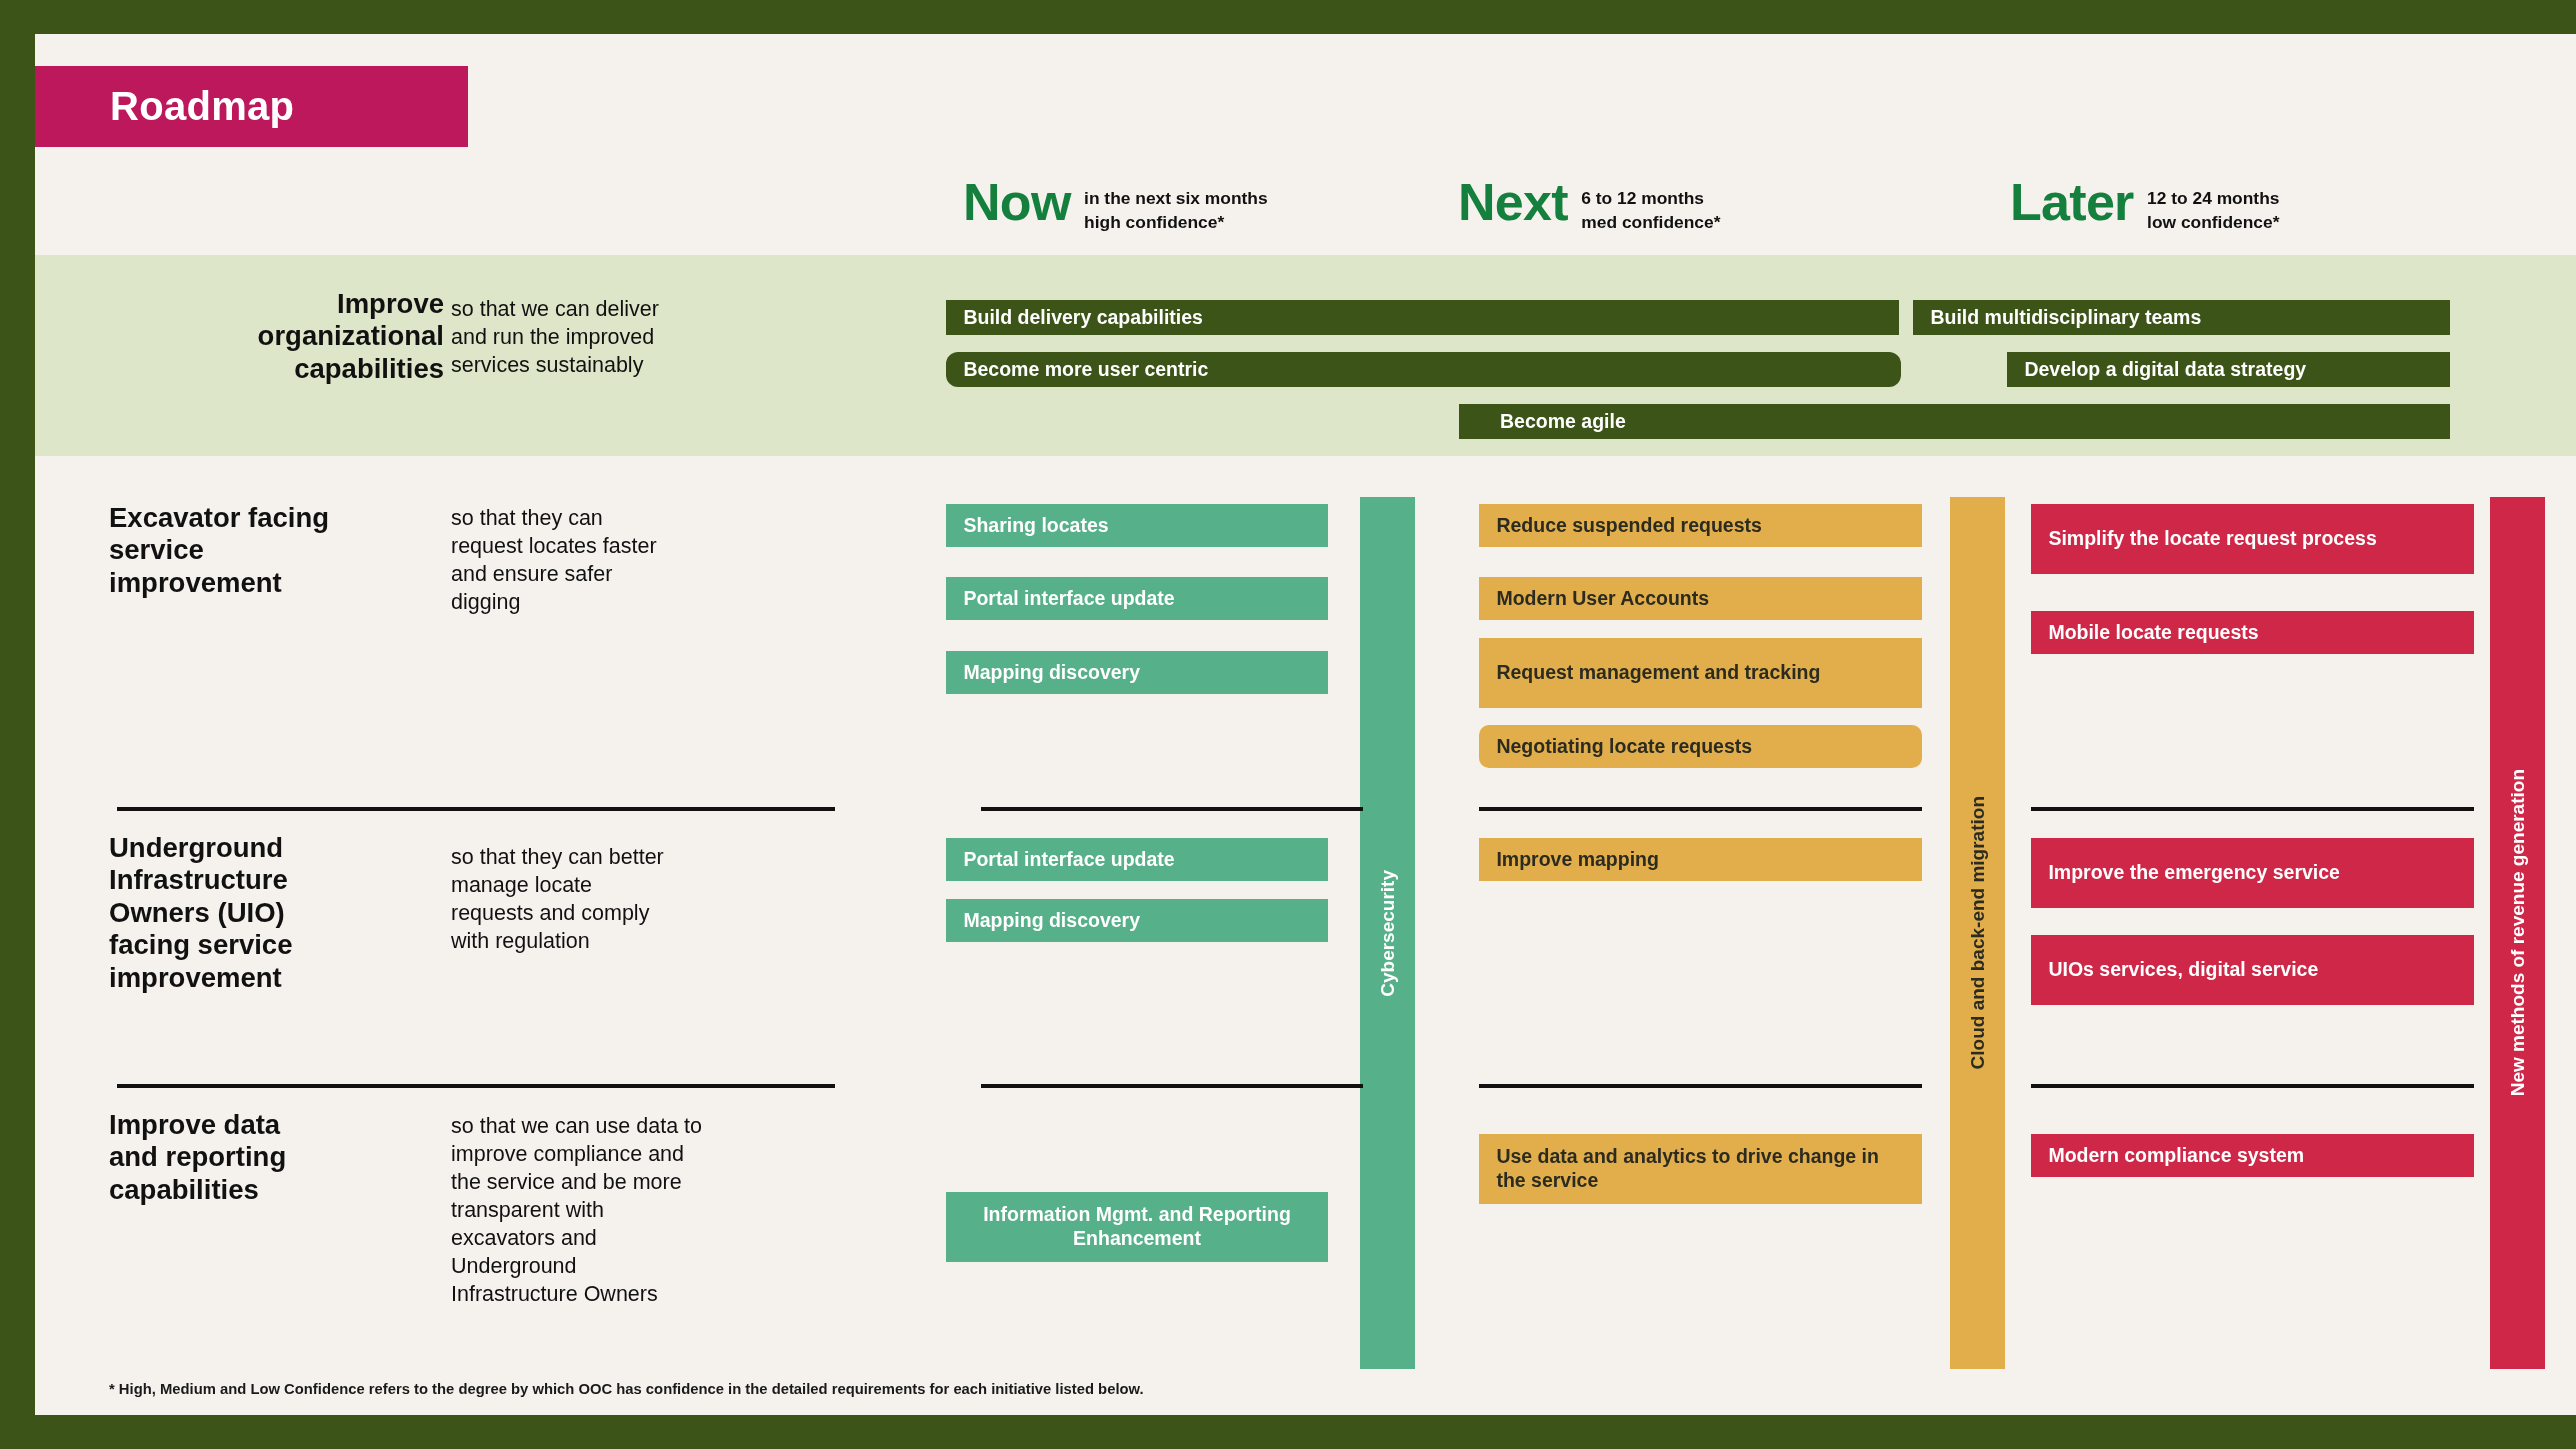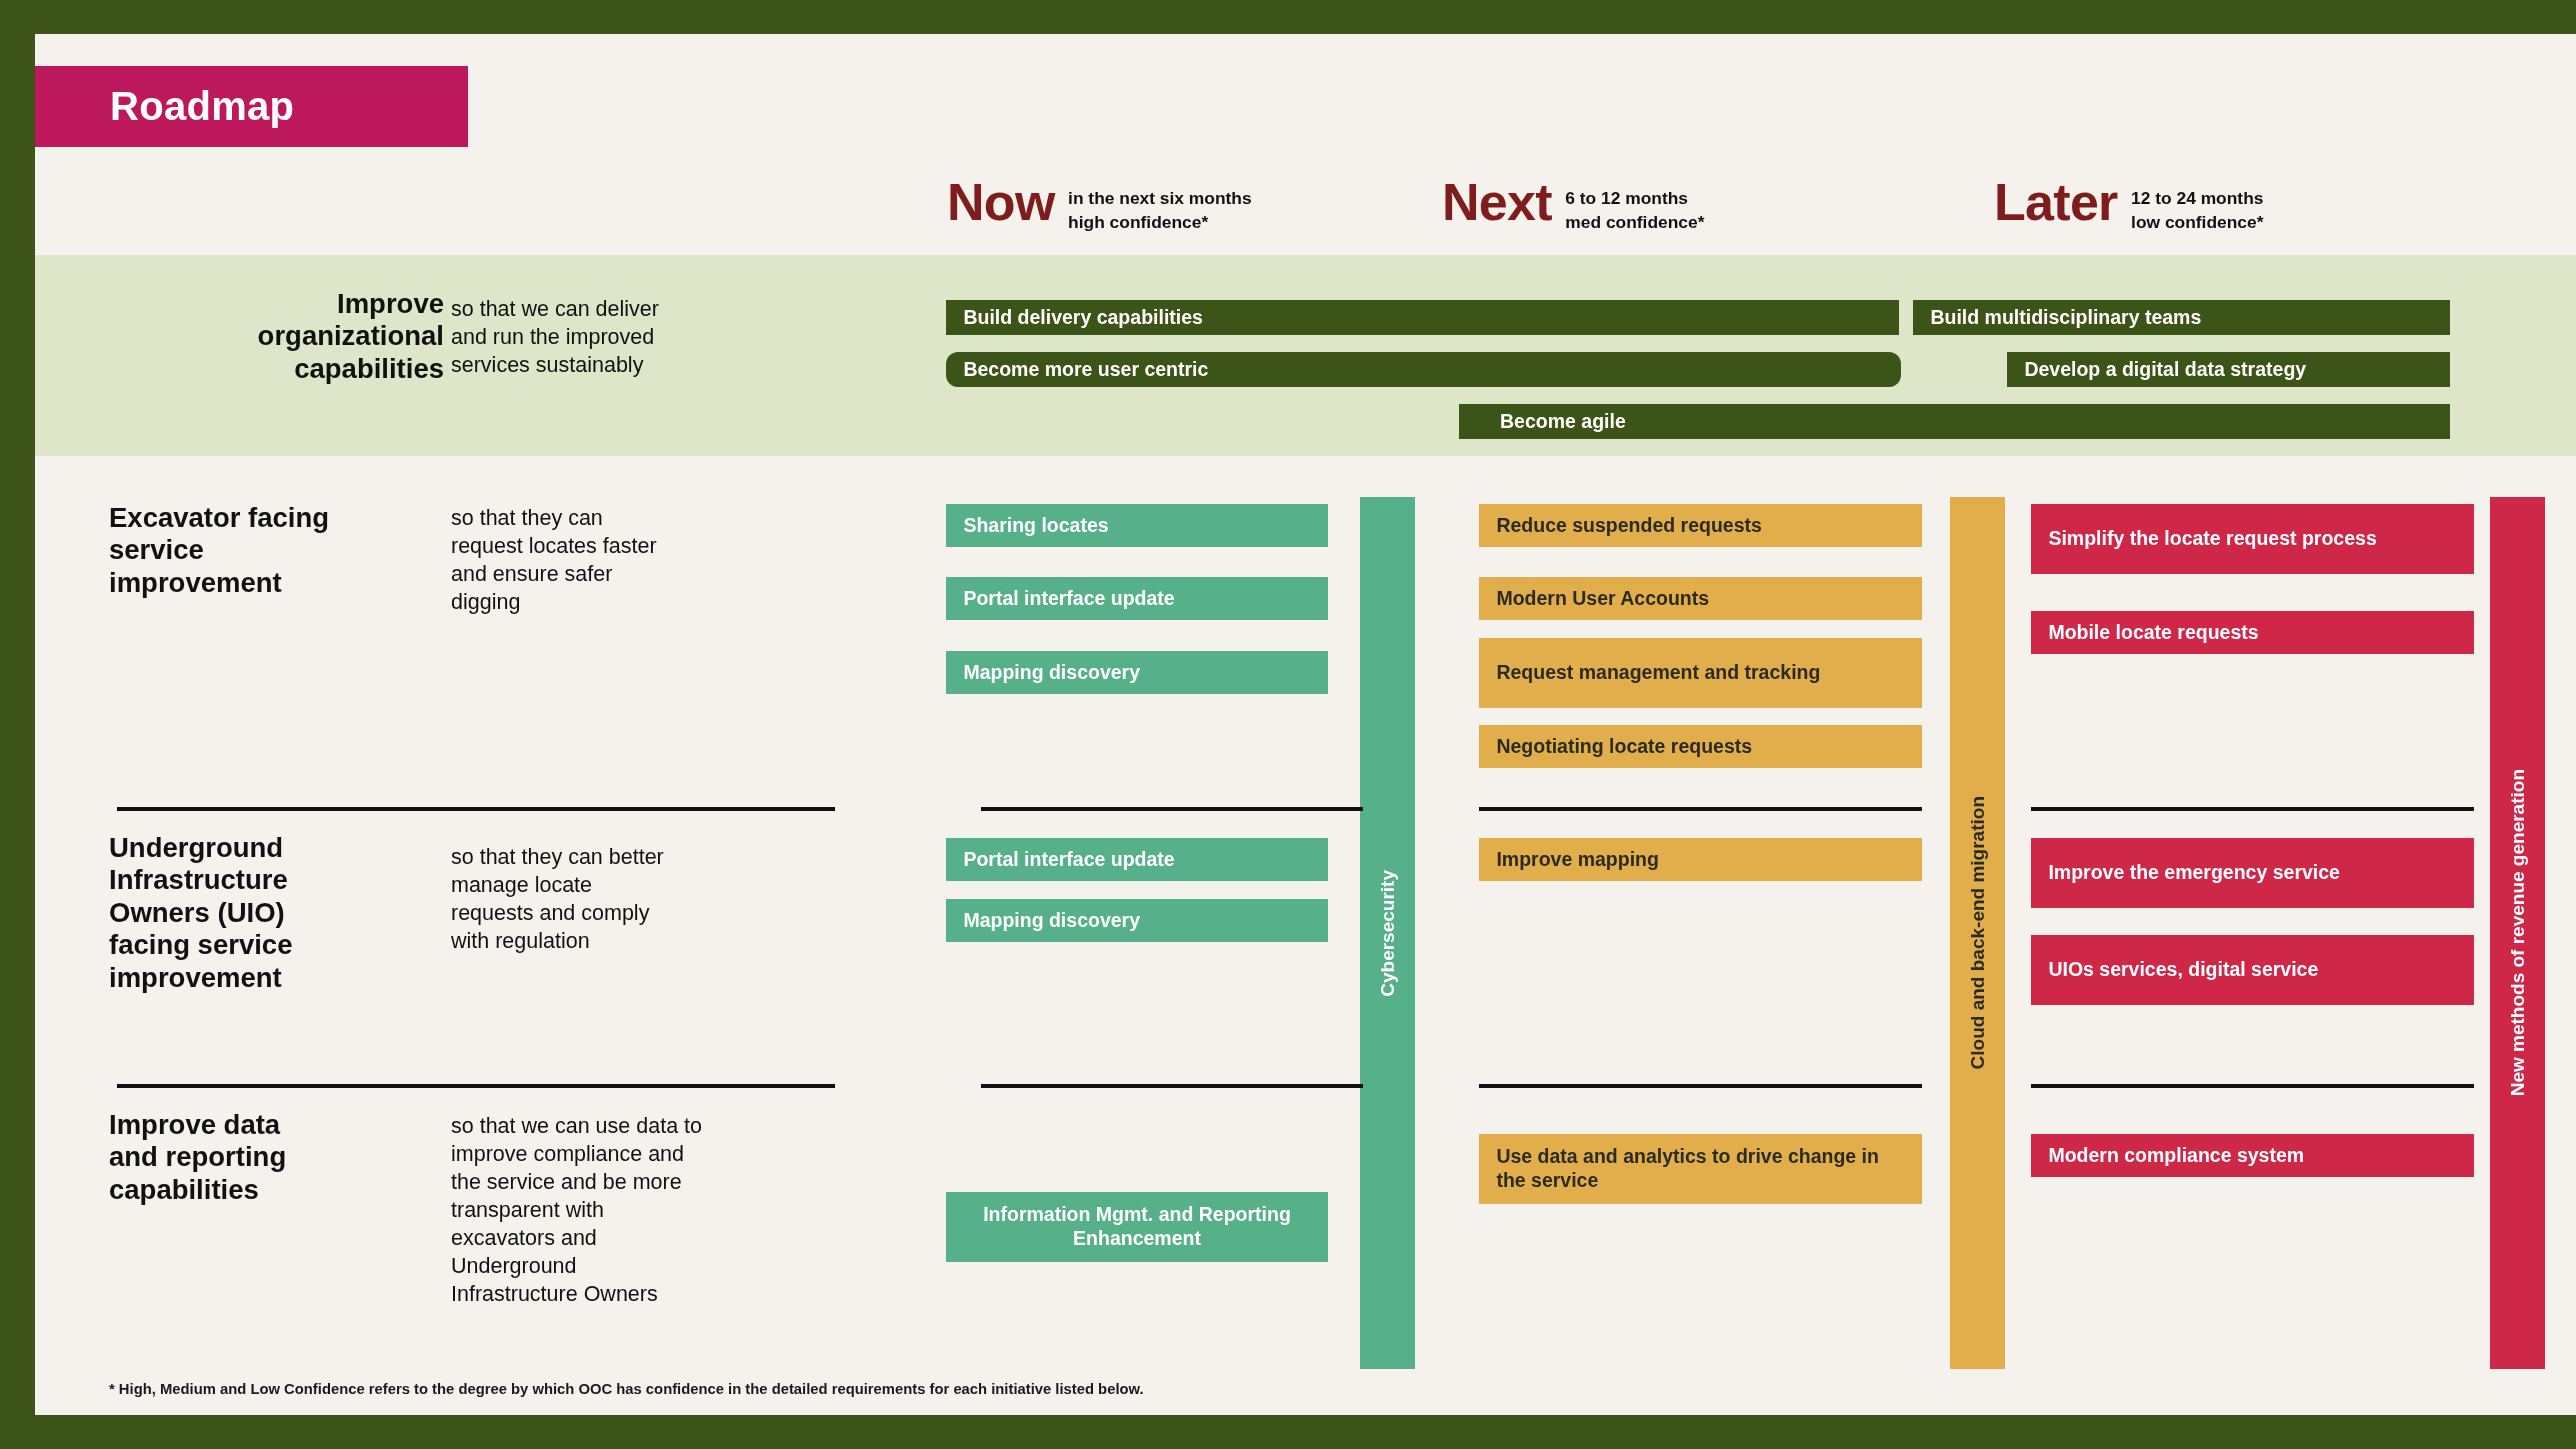--- a/index.html
+++ b/index.html
@@ -37,23 +37,24 @@
   
   .col-head {
     position:absolute;
     top:144px;
     display:flex;
     align-items:flex-start;
   }
   .col-head .big {
     font-size:52px;
     font-weight:700;
-    color:#7f1d1d;
+    color:#15803d;
     line-height:0.95;
     letter-spacing:-0.7px;
+    margin-left:16px;
   }
   .col-head .sub {
     font-size:17.4px;
     font-weight:600;
     color:#111;
     line-height:1.35;
     margin-left:13.4px;
     margin-top:9.4px;
     white-space:pre-line;
   }
@@ -194,21 +195,21 @@
 and ensure safer
 digging</div>
 
   <div class="bar green" style="left:911px; top:470px; width:382px; height:43px;">Sharing locates</div>
   <div class="bar green" style="left:911px; top:543px; width:382px; height:43px;">Portal interface update</div>
   <div class="bar green" style="left:911px; top:617px; width:382px; height:43px;">Mapping discovery</div>
 
   <div class="bar amber" style="left:1444px; top:470px; width:443px; height:43px;">Reduce suspended requests</div>
   <div class="bar amber" style="left:1444px; top:543px; width:443px; height:43px;">Modern User Accounts</div>
   <div class="bar amber" style="left:1444px; top:604px; width:443px; height:70px;">Request management and tracking</div>
-  <div class="bar amber" style="left:1444px; top:691px; width:443px; height:43px;">Negotiating locate requests</div>
+  <div class="bar amber" style="left:1444px; top:691px; width:443px; height:43px;border-radius:10px;">Negotiating locate requests</div>
 
   <div class="bar red" style="left:1996px; top:470px; width:443px; height:70px;">Simplify the locate request process</div>
   <div class="bar red" style="left:1996px; top:577px; width:443px; height:43px;">Mobile locate requests</div>
 
   <div class="rule" style="left:82px;  top:773px; width:718px;"></div>
   <div class="rule" style="left:946px; top:773px; width:382px;"></div>
   <div class="rule" style="left:1444px; top:773px; width:443px;"></div>
   <div class="rule" style="left:1996px; top:773px; width:443px;"></div>
 
   <div class="row-label" style="left:74px; top:798px;">Underground

